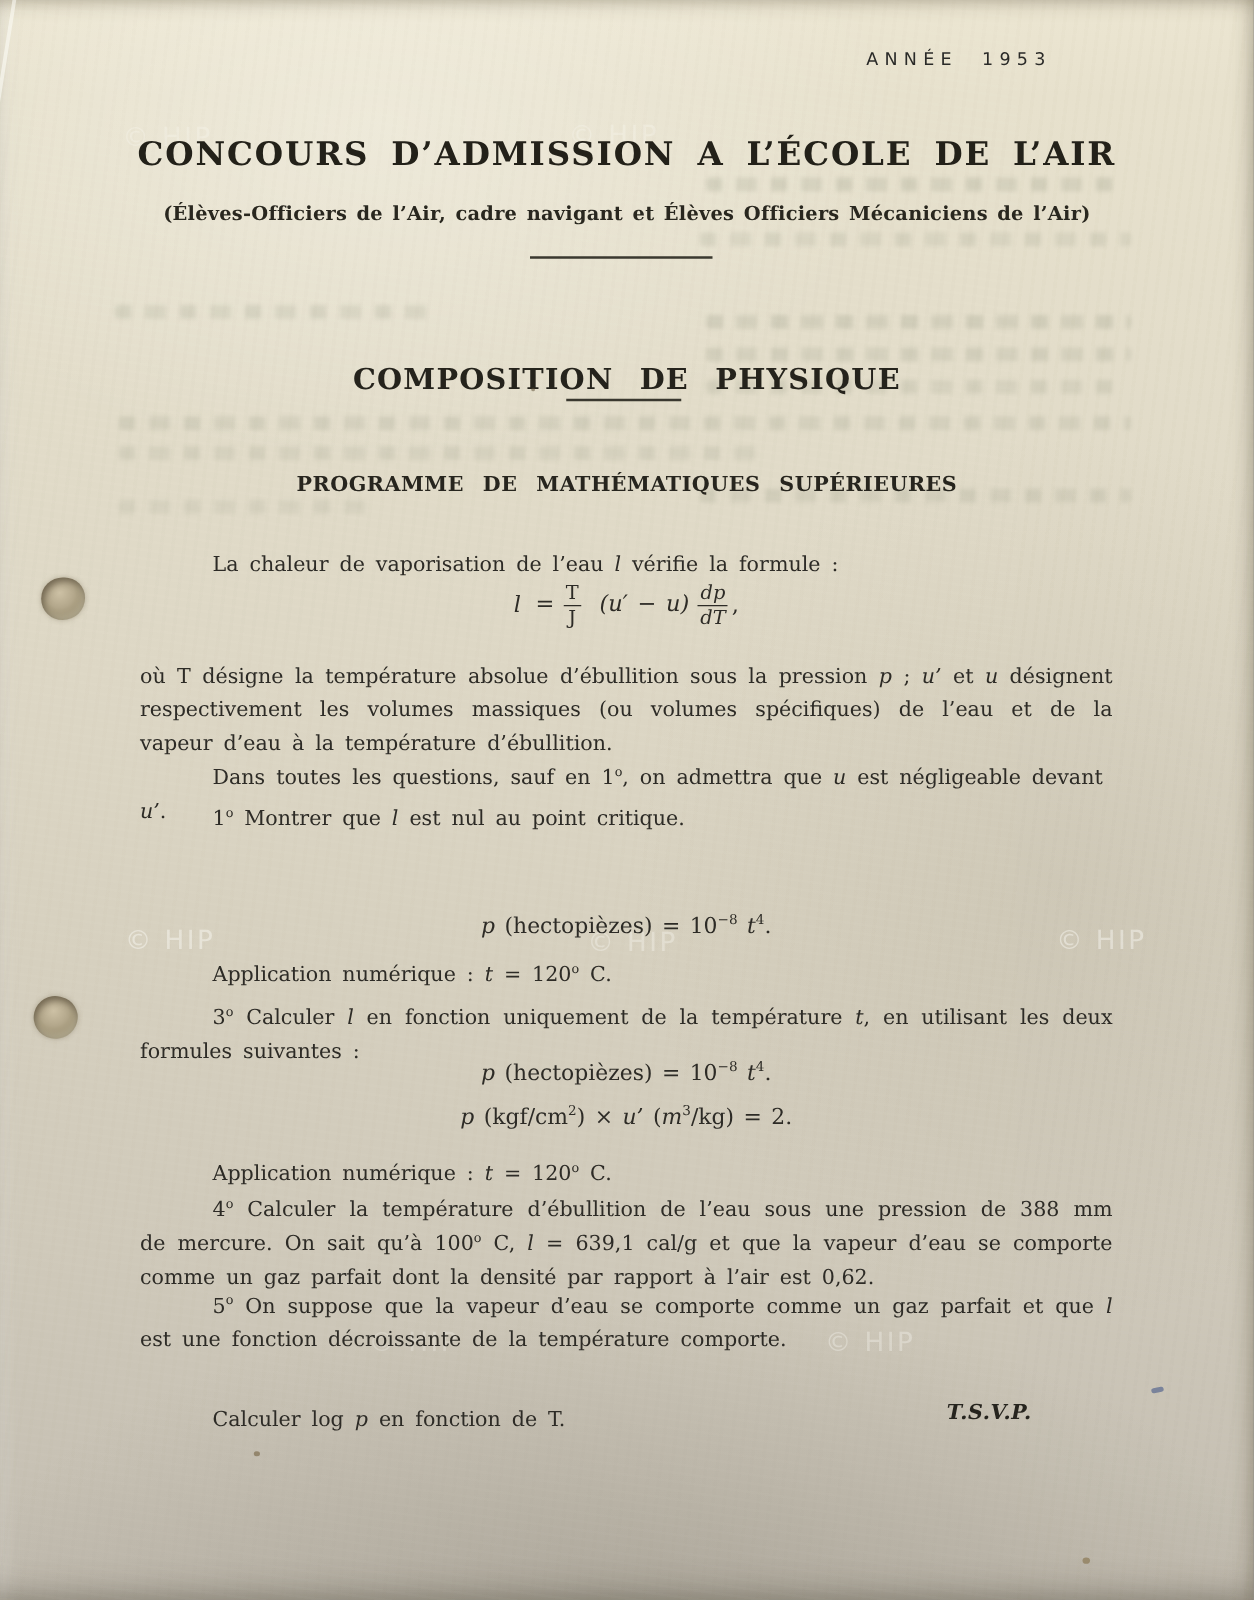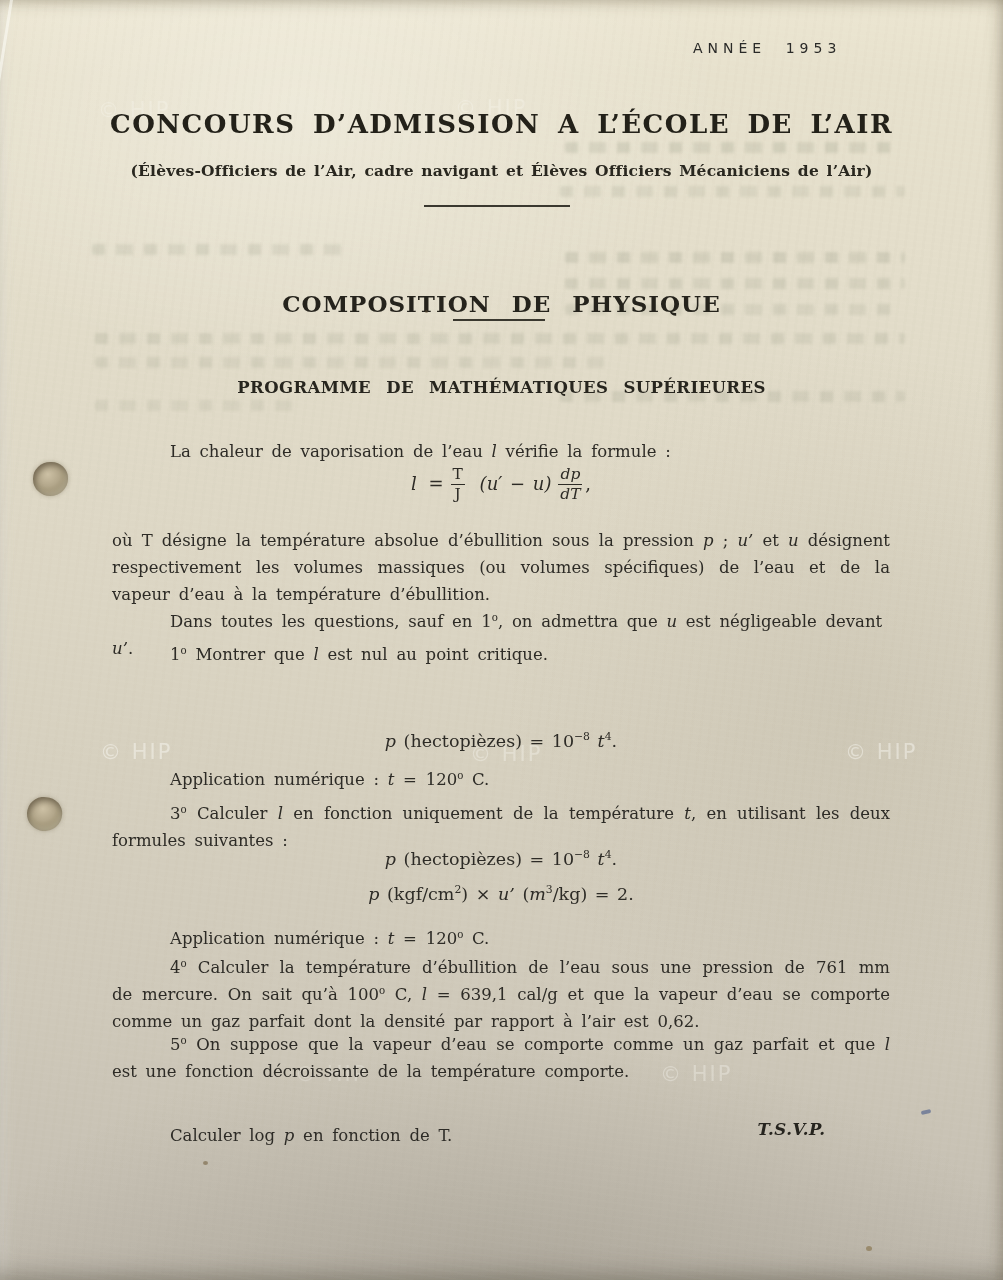--- a/index.html
+++ b/index.html
@@ -138,21 +138,21 @@
   <div class="abs para indent lineonly" style="top:641px;"><span>1</span><sup>o</sup><span> Montrer que </span><span class="it">l</span><span> est nul au point critique.</span></div>
 
   <div class="abs formula f-p1"><span class="it">p</span><span> (hectopièzes) = 10</span><sup>−8</sup><span> </span><span class="it">t</span><sup>4</sup><span>.</span></div>
   <div class="abs para indent lineonly" style="top:766px;"><span>Application numérique : </span><span class="it">t</span><span> = 120</span><sup>o</sup><span> C.</span></div>
 
   <div class="abs para indent" style="top:800px;"><span>3</span><sup>o</sup><span> Calculer </span><span class="it">l</span><span> en fonction uniquement de la température </span><span class="it">t</span><span>, en utilisant les deux formules suivantes :</span></div>
   <div class="abs formula f-p2"><span class="it">p</span><span> (hectopièzes) = 10</span><sup>−8</sup><span> </span><span class="it">t</span><sup>4</sup><span>.</span></div>
   <div class="abs formula f-p3"><span class="it">p</span><span> (kgf/cm</span><sup>2</sup><span>) × </span><span class="it">u’</span><span> (</span><span class="it">m</span><sup>3</sup><span>/kg) = 2.</span></div>
   <div class="abs para indent lineonly" style="top:925px;"><span>Application numérique : </span><span class="it">t</span><span> = 120</span><sup>o</sup><span> C.</span></div>
 
-  <div class="abs para indent" style="top:954px;"><span>4</span><sup>o</sup><span> Calculer la température d’ébullition de l’eau sous une pression de 761 mm de mercure. On sait qu’à 100</span><sup>o</sup><span> C, </span><span class="it">l</span><span> = 639,1 cal/g et que la vapeur d’eau se comporte comme un gaz parfait dont la densité par rapport à l’air est 0,62.</span></div>
+  <div class="abs para indent" style="top:954px;"><span>4</span><sup>o</sup><span> Calculer la température d’ébullition de l’eau sous une pression de 388 mm de mercure. On sait qu’à 100</span><sup>o</sup><span> C, </span><span class="it">l</span><span> = 639,1 cal/g et que la vapeur d’eau se comporte comme un gaz parfait dont la densité par rapport à l’air est 0,62.</span></div>
   <div class="abs para indent" style="top:1031px;"><span>5</span><sup>o</sup><span> On suppose que la vapeur d’eau se comporte comme un gaz parfait et que </span><span class="it">l</span><span> est une fonction décroissante de la température comporte.</span></div>
   <div class="abs para indent lineonly" style="top:1122px;"><span>Calculer log </span><span class="it">p</span><span> en fonction de T.</span></div>
 
   <div class="abs tsvp">T.S.V.P.</div>
 
   <div class="abs bluemark"></div>
   <div class="speck" style="left:203px;top:1161px;width:5px;height:4px;background:rgba(110,90,55,.55);"></div>
   <div class="speck" style="left:866px;top:1246px;width:6px;height:5px;background:rgba(120,95,50,.5);"></div>
   <div class="speck" style="left:425px;top:310px;width:3px;height:3px;background:rgba(90,75,50,.5);"></div>
 

